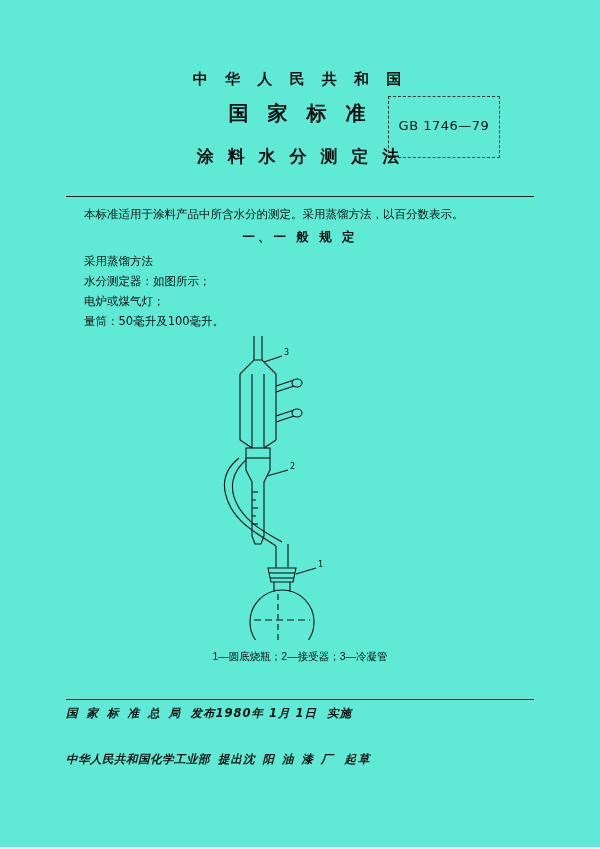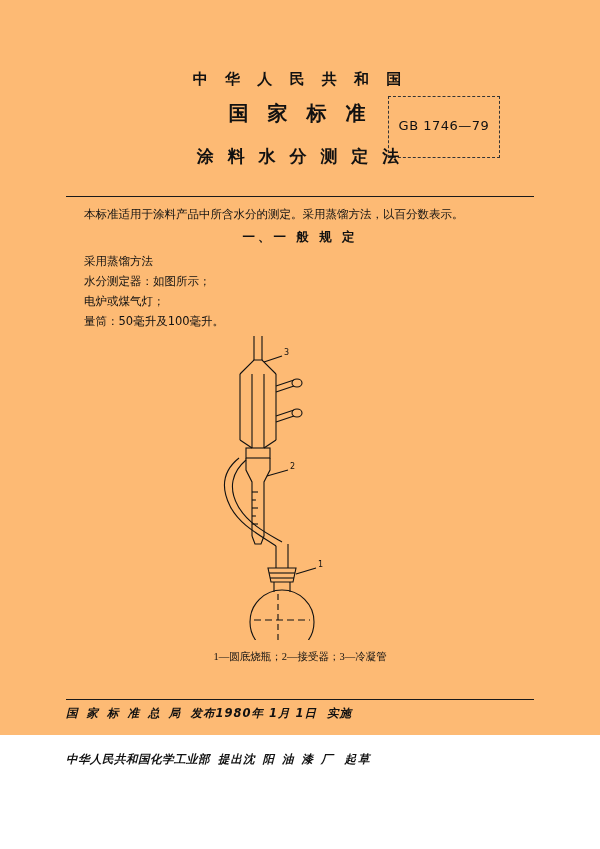--- a/index.html
+++ b/index.html
@@ -12,22 +12,22 @@
     height: 849px;
     font-family: "Liberation Sans", sans-serif;
     color: #111111;
     position: relative;
     overflow: hidden;
   }
   .page {
     position: absolute;
     left: 0; top: 0;
     width: 600px;
-    height: 735px;
-    background: #fdba74;
+    height: 847px;
+    background: #5eead4;
   }
   
   .header {
     position: absolute;
     left: 0; top: 70px;
     width: 600px;
     text-align: center;
   }
   .nation-line {
     font-size: 15px;
@@ -131,21 +131,21 @@
     width: 260px;
     height: 310px;
   }
   .fig-caption {
     position: absolute;
     left: 0;
     top: 650px;
     width: 600px;
     text-align: center;
     font-size: 10.5px;
-    font-family: Liberation Serif, serif;
+    font-family: Liberation Sans, sans-serif;
     color: #111;
   }
   
   .footer {
     position: absolute;
     left: 66px;
     top: 706px;
     width: 468px;
     font-size: 11.5px;
     font-family: "DejaVu Sans", sans-serif;

